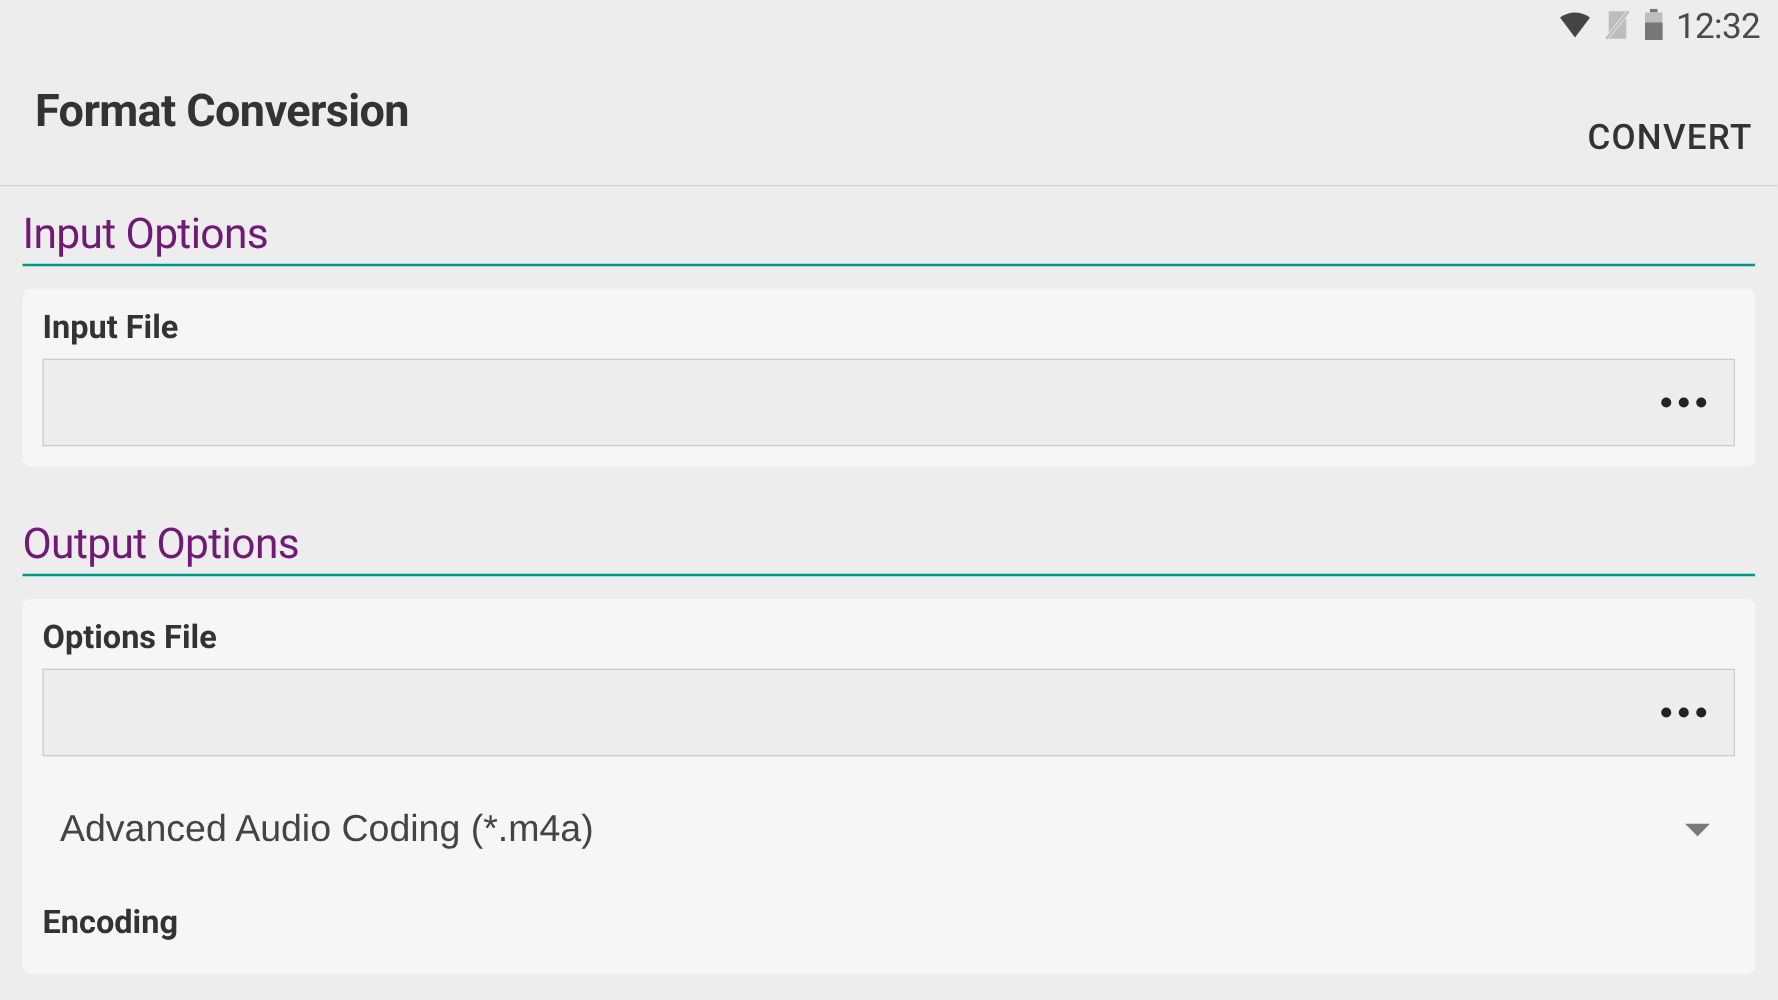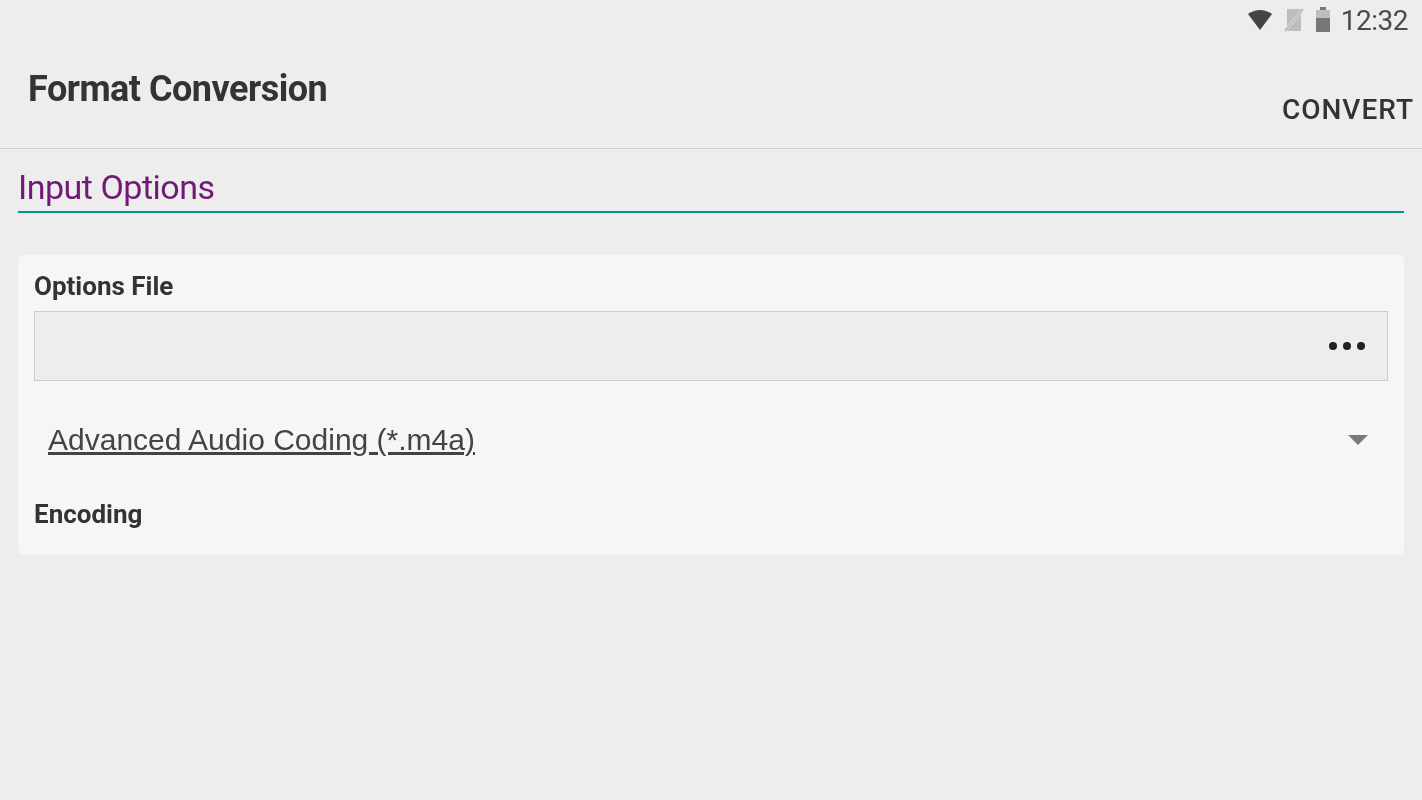--- a/index.html
+++ b/index.html
@@ -30,21 +30,21 @@
       letter-spacing: -0.5px;
     }
     .status-icon {
       display: inline-flex;
       align-items: center;
     }
     .app-bar {
       display: flex;
       justify-content: space-between;
       align-items: center;
-      padding: 12px 8px 22px 28px;
+      padding: 12px 20px 22px 28px;
       border-bottom: 1px solid #cfcfcf;
     }
     .app-title {
       font-size: 36px;
       font-weight: 700;
       color: #333;
       letter-spacing: -0.5px;
     }
     .convert-btn {
       font-size: 28px;
@@ -122,21 +122,20 @@
       align-items: center;
       justify-content: space-between;
       padding: 14px 10px 14px 14px;
       cursor: pointer;
     }
     .select-value {
       font-size: 30px;
       font-weight: 400;
       color: #444;
       font-family: Arial, sans-serif;
-      text-decoration: underline;
     }
     .chevron-down {
       width: 0;
       height: 0;
       border-left: 10px solid transparent;
       border-right: 10px solid transparent;
       border-top: 10px solid #7a7a7a;
       margin-right: 10px;
     }
   </style>
@@ -167,23 +166,37 @@
 </div>
 
 <div class="app-bar">
   <div class="app-title">Format Conversion</div>
   <button class="convert-btn">CONVERT</button>
 </div>
 
 <div class="content">
   <div class="section-header">Input Options</div>
 
+  <div class="card">
+    <div class="field-label">Input File</div>
+    <div class="file-input-row">
+      <input class="file-input" type="text" value="" style="">
+      <button class="browse-btn">
+        <span class="dots">
+          <span class="dot"></span>
+            <span class="dot"></span>
+            <span class="dot"></span>
+        </span>
+      </button>
+    </div>
+  </div>
 
   <div class="gap"></div>
 
+  <div class="section-header">Output Options</div>
 
   <div class="card">
     <div class="field-label">Options File</div>
     <div class="file-input-row">
       <input class="file-input" type="text" value="" style="">
       <button class="browse-btn">
         <span class="dots">
           <span class="dot"></span>
             <span class="dot"></span>
             <span class="dot"></span>

